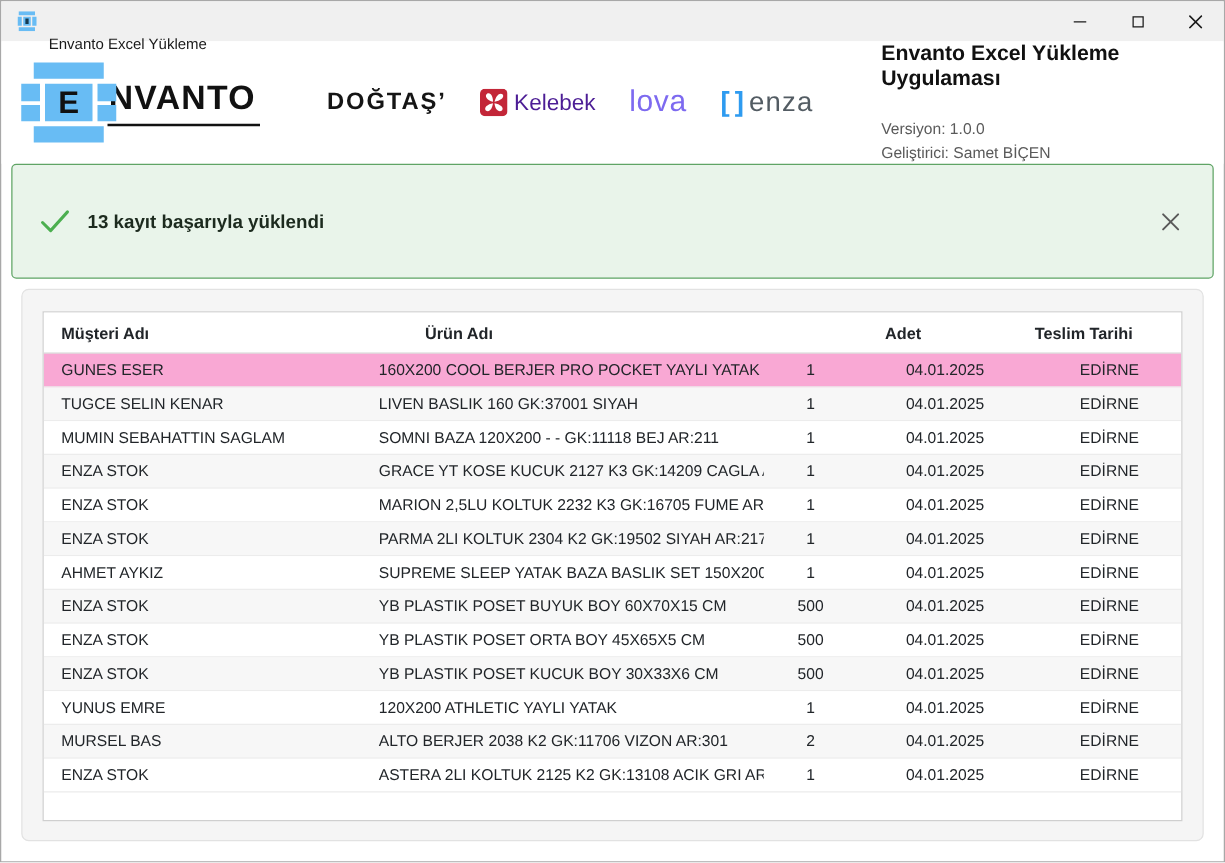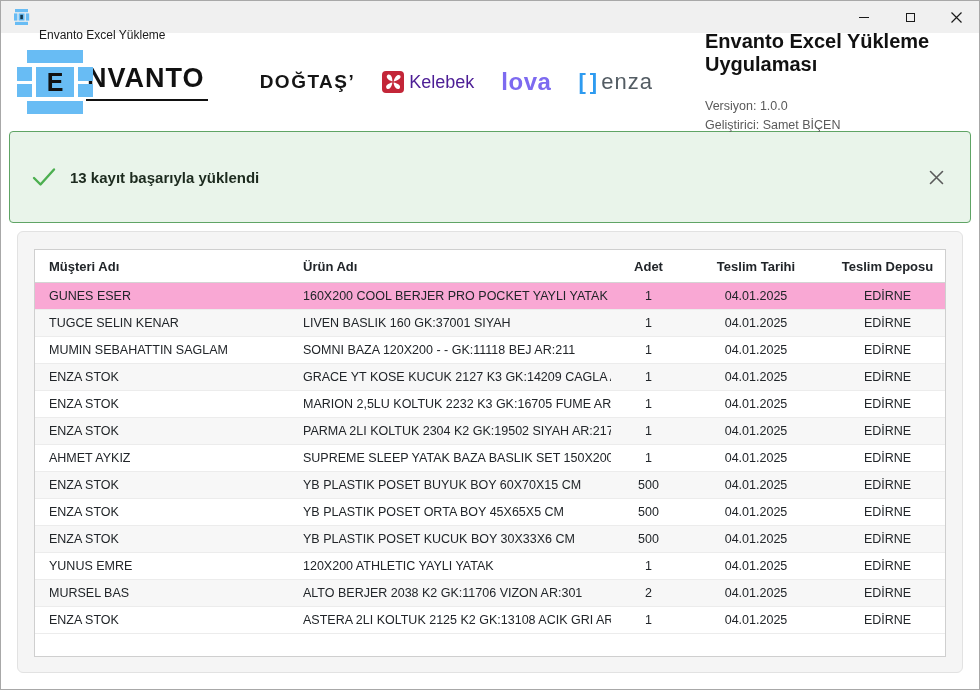--- a/index.html
+++ b/index.html
@@ -29,39 +29,39 @@
   .lg-mid { position:absolute; top:17px; bottom:17px; left:0; right:0; display:flex; gap:4px; }
   .lg-side { width:15px; display:flex; flex-direction:column; gap:3px; }
   .lg-side div { flex:1; background:#68bcf4; }
   .lg-big { flex:1; background:#68bcf4; display:flex; align-items:center; justify-content:center; font-size:25px; font-weight:700; color:#111; }
   .logo-text { font-size:27px; font-weight:700; color:#111; letter-spacing:1px; border-bottom:2.5px solid #111; padding:0 3px 5px 1px; margin-left:-7px; }
 
   .brands { flex:1; display:flex; align-items:center; justify-content:center; gap:27px; }
   .brand { display:flex; align-items:center; gap:5px; white-space:nowrap; }
   .brand-dogtas { font-size:19px; font-weight:800; letter-spacing:1.5px; color:#151515; }
   .brand-kelebek-label { font-size:18px; font-weight:500; color:#4c1d95; }
-  .brand-lova { font-size:24px; font-weight:700; color:#7d6af0; letter-spacing:0.5px; }
+  .brand-lova { font-size:24px; font-weight:400; color:#7d6af0; letter-spacing:0.5px; }
   .brand-enza-brackets { font-size:22px; font-weight:800; color:#2e9bf0; letter-spacing:-1px; }
   .brand-enza-label { font-size:22px; font-weight:400; color:#535c63; letter-spacing:1px; }
 
   .app-info { margin-left:auto; width:258px; }
-  .app-info-title { font-size:20px; font-weight:700; color:#111; margin-bottom:21px; }
+  .app-info-title { font-size:17px; font-weight:700; color:#111; margin-bottom:21px; }
   .app-info-line { font-size:12.5px; color:#5a5a5a; line-height:1.5; }
 
   
   .banner { margin:0 8px; height:92px; background:#e9f4ea; border:1px solid #5fa465; border-radius:4px; display:flex; align-items:center; padding:0 22px; }
   .banner-check { flex-shrink:0; margin-right:14px; display:flex; }
   .banner-text { font-size:15px; font-weight:700; color:#1c2a1e; }
   .banner-close { margin-left:auto; background:transparent; border:none; cursor:pointer; display:flex; padding:4px; }
 
   
   .panel { margin:8px 16px 0; height:442px; background:#f5f5f5; border:1px solid #e2e2e2; border-radius:6px; padding:17px 16px; }
   .grid { background:#fff; border:1px solid #cfcfcf; height:408px; overflow:hidden; }
   .grid-header, .grid-row { display:grid; grid-template-columns:254px 322px 75px 140px 123px; align-items:center; }
-  .grid-header { height:33px; border-bottom:1px solid #d4d4d4; font-size:13px; font-weight:700; color:#212529; background:#fff; }
+  .grid-header { height:33px; border-bottom:1px solid #d4d4d4; font-size:13px; font-weight:700; color:#212529; background:#fff;gap:37px; }
   .grid-row { height:27px; border-bottom:1px solid #ececec; font-size:12.5px; color:#212529; background:#fff; cursor:default; }
   .grid-row:nth-child(even) { background:#f7f7f7; }
   .grid-row.selected { background:#f9a8d4; }
   .cell { padding:0 10px; white-space:nowrap; overflow:hidden; }
   .cell.c-left { text-align:left; padding-left:14px; }
   .cell.c-center { text-align:center; }
 </style>
 </head>
 <body>
 

